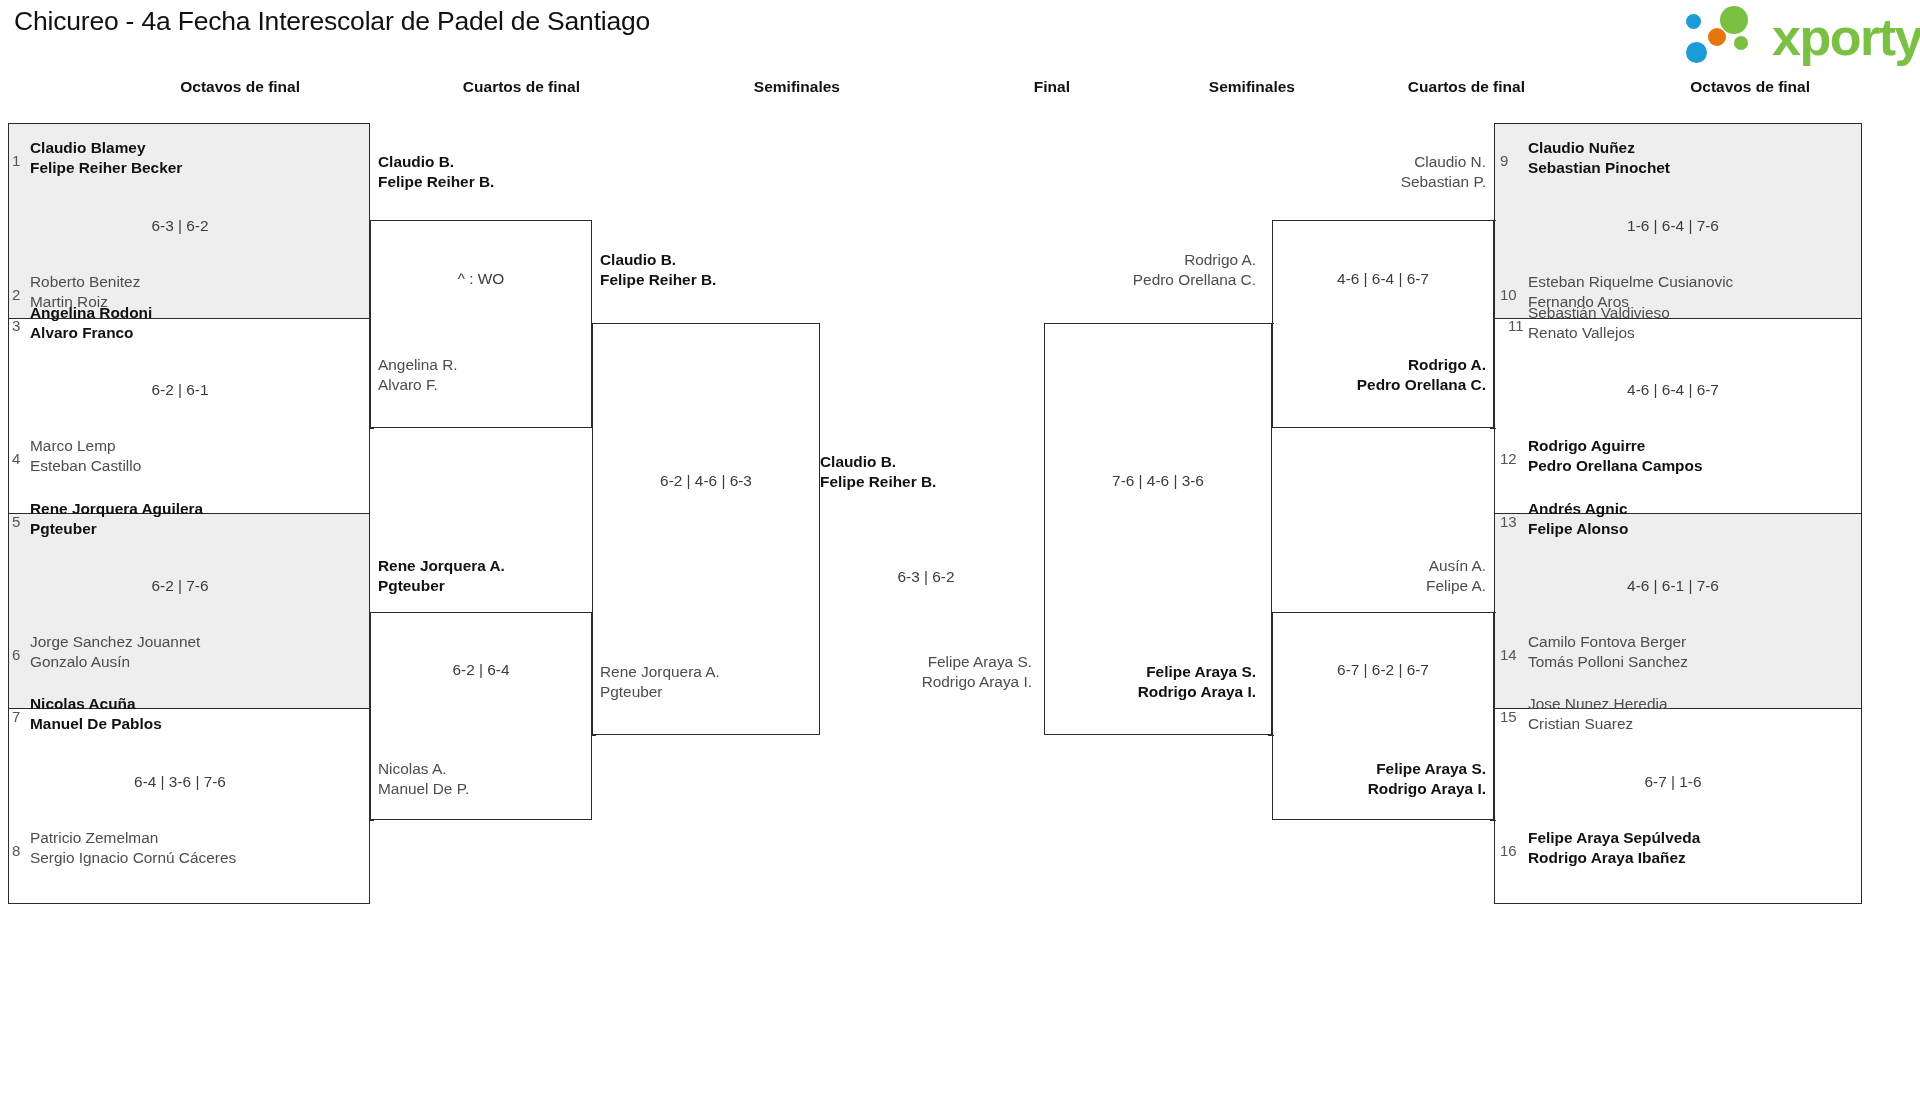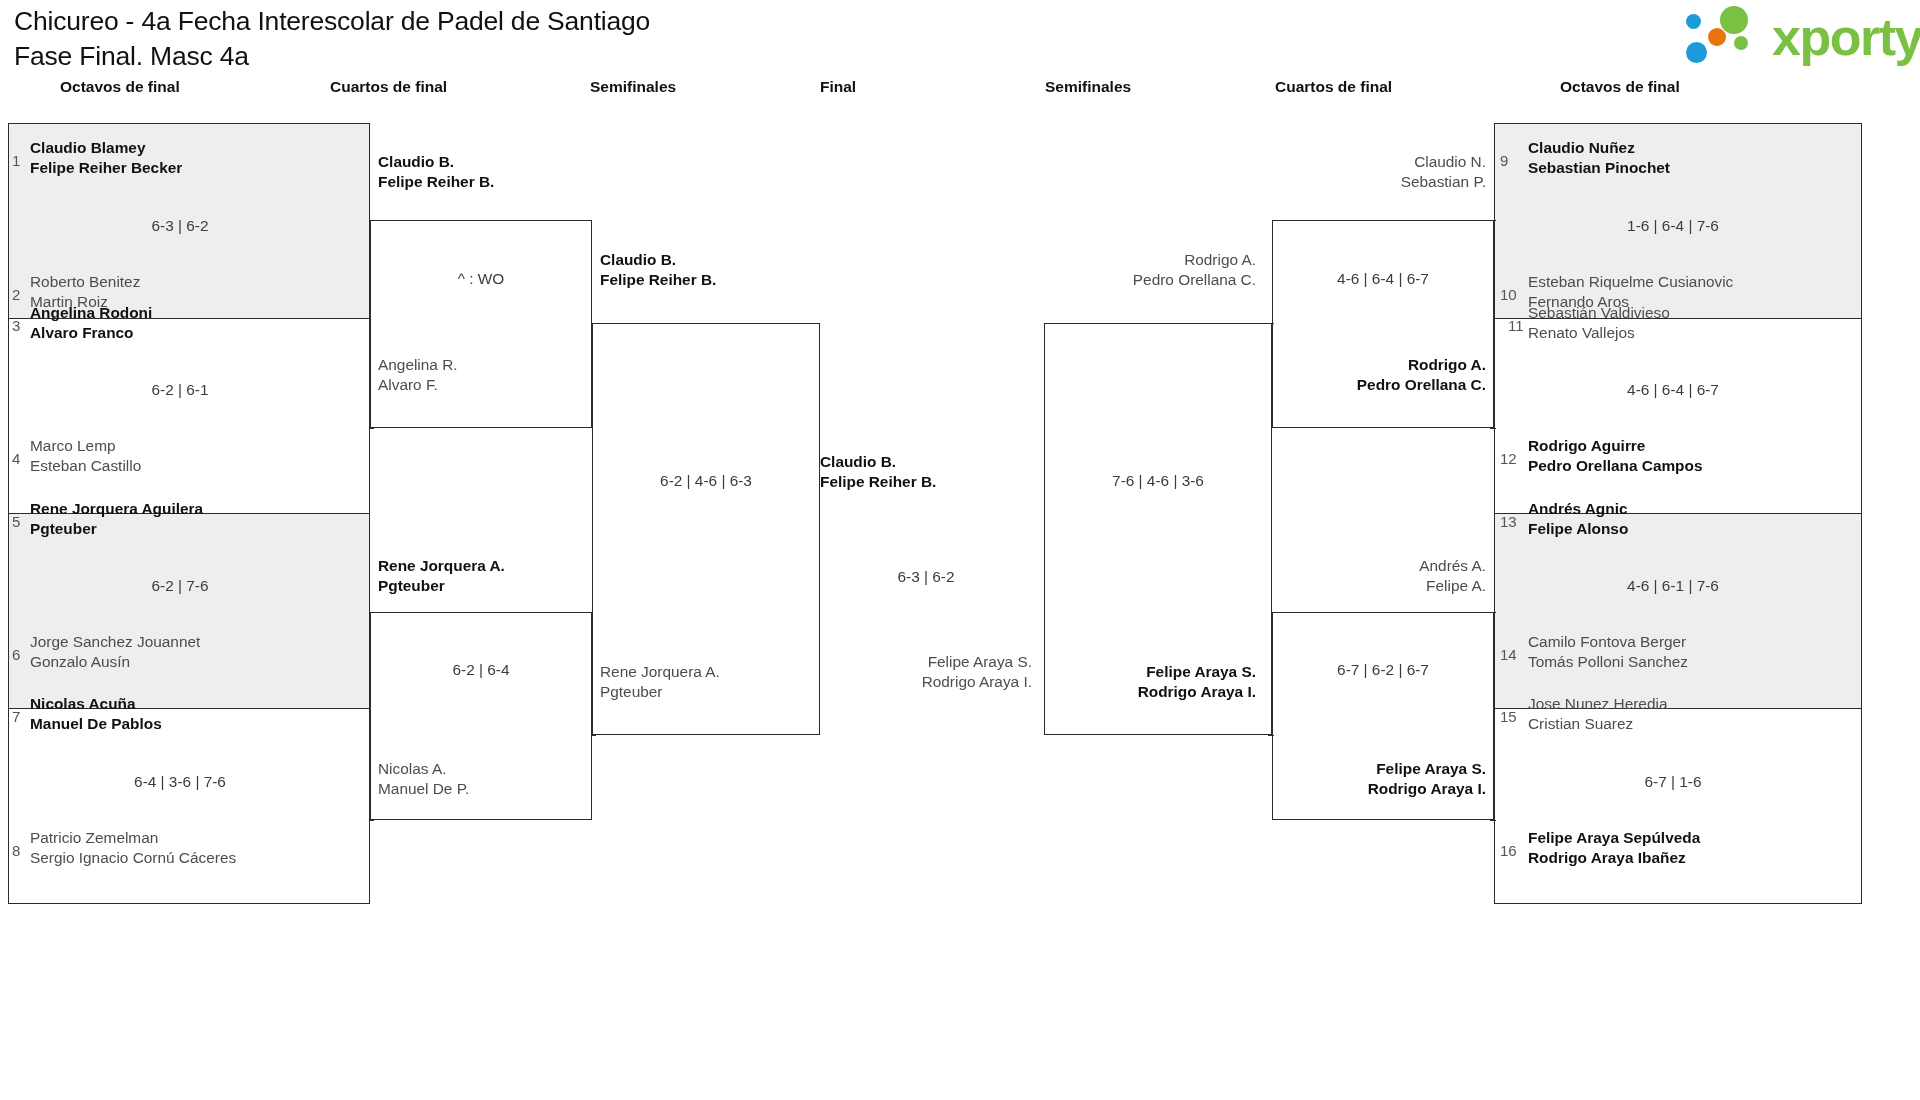--- a/index.html
+++ b/index.html
@@ -63,21 +63,21 @@
     line-height: 58px;
   }
 
   
   .round-label {
     position: absolute;
     top: 78px;
     font-size: 15.5px;
     font-weight: 700;
     color: #111111;
-    text-align: left;
+    text-align: right;
     white-space: nowrap;
   }
 
   
   .box {
     position: absolute;
     box-sizing: border-box;
     border: 1px solid #2b2b2b;
   }
   .box.shaded { background: #eeeeee; }
@@ -112,21 +112,20 @@
   
   .hline { position: absolute; height: 1px; background: #2b2b2b; }
 </style>
 </head>
 <body>
 
 <div id="header">
 
   <div id="title-block">
     <div class="title-line">Chicureo - 4a Fecha Interescolar de Padel de Santiago</div>
-    <div class="title-line">Fase Final. Masc 4a</div>
   </div>
 
   <div id="logo">
     <div id="logo-dots">
       <span class="dot" style="left:0px;  top:8px;  width:15px; height:15px; background:#1b9bd8;"></span>
       <span class="dot" style="left:22px; top:22px; width:18px; height:18px; background:#e8740c;"></span>
       <span class="dot" style="left:0px;  top:36px; width:21px; height:21px; background:#1b9bd8;"></span>
       <span class="dot" style="left:34px; top:0px;  width:28px; height:28px; background:#7ac143;"></span>
       <span class="dot" style="left:48px; top:30px; width:14px; height:14px; background:#7ac143;"></span>
     </div>
@@ -259,21 +258,21 @@
   <span class="nm">Claudio N.</span>
   <span class="nm">Sebastian P.</span>
 </div>
 <div class="score" style="left:1280px; top:270px; width:206px;">4-6 | 6-4 | 6-7</div>
 <div class="team winner right" style="left:1272px; top:355px; width:214px;">
   <span class="nm">Rodrigo A.</span>
   <span class="nm">Pedro Orellana C.</span>
 </div>
 
 <div class="team loser right" style="left:1272px; top:556px; width:214px;">
-  <span class="nm">Andrés A.</span>
+  <span class="nm">Ausín A.</span>
   <span class="nm">Felipe A.</span>
 </div>
 <div class="score" style="left:1280px; top:661px; width:206px;">6-7 | 6-2 | 6-7</div>
 <div class="team winner right" style="left:1272px; top:759px; width:214px;">
   <span class="nm">Felipe Araya S.</span>
   <span class="nm">Rodrigo Araya I.</span>
 </div>
 
 <div class="box shaded" style="left:1494px; top:123px; width:368px; height:196px;"></div>
 <div class="box plain" style="left:1494px; top:318px; width:368px; height:196px;"></div>

